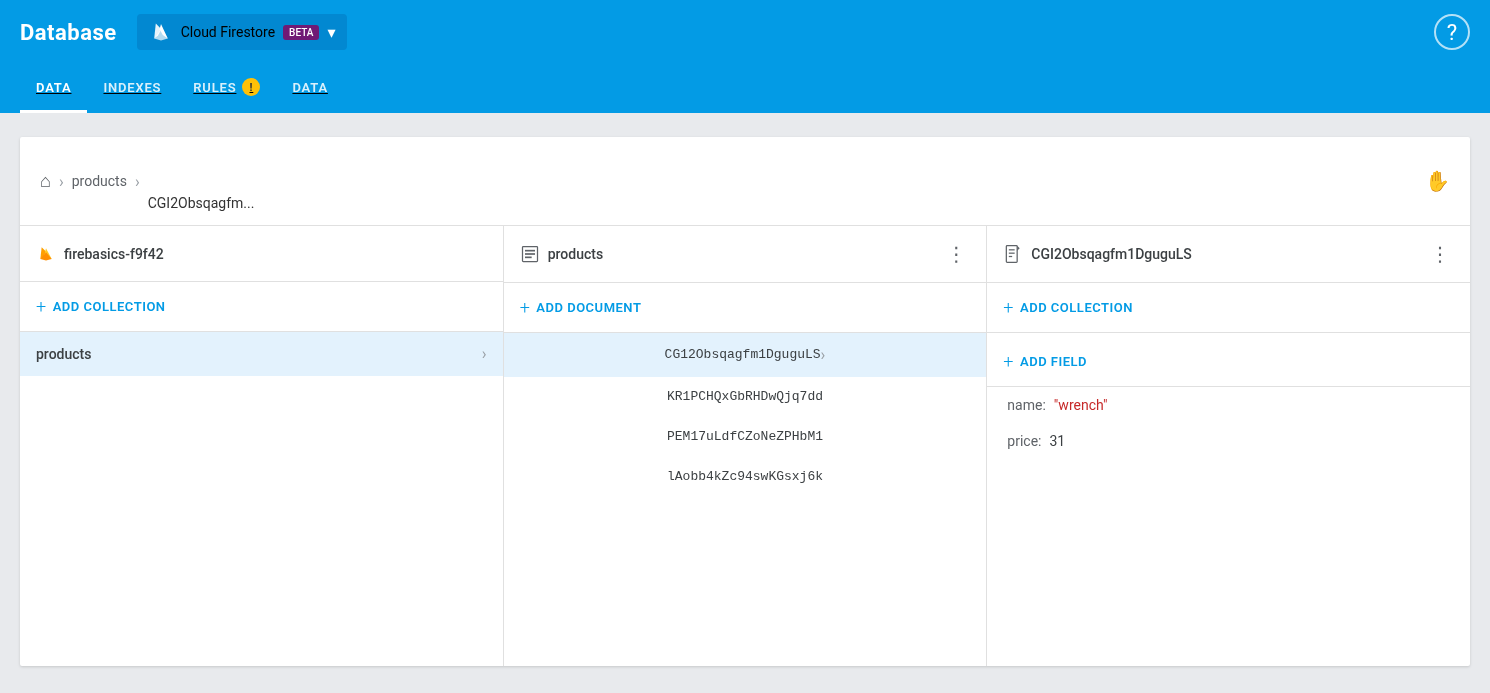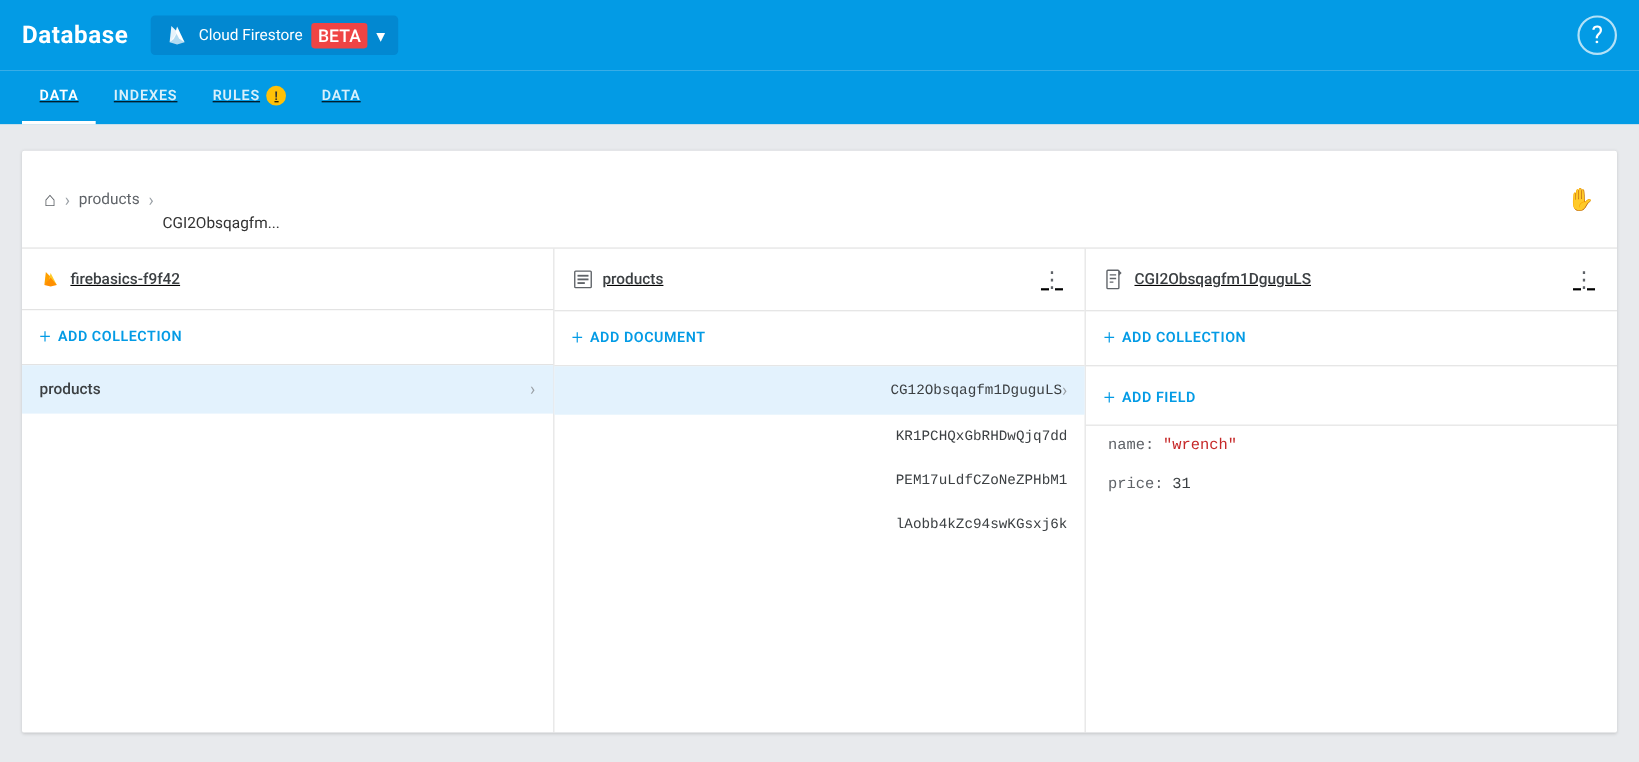--- a/index.html
+++ b/index.html
@@ -23,25 +23,25 @@
     }
     .service-badge {
       display: flex;
       align-items: center;
       background: #0288d1;
       border-radius: 4px;
       padding: 6px 12px;
       gap: 8px;
       cursor: pointer;
     }
-    .service-badge-text { color: #ffffff; font-size: 14px; }
+    .service-badge-text { color: #000000; font-size: 14px; }
     .beta-badge {
-      background: #ef4444;
+      background: #701a75;
       color: white;
-      font-size: 16px;
+      font-size: 10px;
       padding: 2px 6px;
       border-radius: 3px;
       font-weight: 500;
     }
     .chevron-down { color: white; font-size: 16px; }
     .help-icon {
       color: white;
       font-size: 22px;
       cursor: pointer;
       width: 36px;
@@ -145,21 +145,20 @@
     }
     .col:last-child { border-right: none; }
 
     .col-header {
       display: flex;
       align-items: center;
       padding: 12px 16px;
       border-bottom: 1px solid #e0e0e0;
       gap: 8px;
       min-height: 56px;
-      text-decoration: underline;
     }
     .col-header-title { color: #3c4043; font-size: 14px; font-weight: 500; flex: 1; }
     .col-header-menu { color: #5f6368; font-size: 20px; cursor: pointer; padding: 4px; }
 
     .col-action {
       display: flex;
       align-items: center;
       gap: 6px;
       padding: 14px 16px;
       border-bottom: 1px solid #e0e0e0;
@@ -200,35 +199,34 @@
     }
     .list-item-text { color: #3c4043; font-weight: 500; }
     .list-item-arrow { color: #9aa0a6; font-size: 16px; }
 
     .doc-item {
       display: flex;
       align-items: center;
       padding: 12px 16px;
       font-size: 14px;
       cursor: pointer;
-      justify-content: flex-end;
+      justify-content: center;
       border-bottom: 1px solid transparent;
     }
     .doc-item.selected { background: #e3f2fd; }
     .doc-item-text { color: #3c4043; font-size: 13px; font-family: 'Courier New', monospace; }
     .doc-item-arrow { color: #9aa0a6; font-size: 16px; }
 
     
     .field-row {
       display: flex;
       align-items: baseline;
       padding: 10px 20px;
       font-size: 14px;
       gap: 8px;
-      font-family: Liberation Mono, monospace;
     }
     .field-key { color: #5f6368; font-size: 14px; }
     .field-value { color: #3c4043; font-size: 14px; }
     .field-value.string { color: #c62828; }
 
     
     .firebase-icon {
       display: inline-flex;
       align-items: center;
       justify-content: center;

